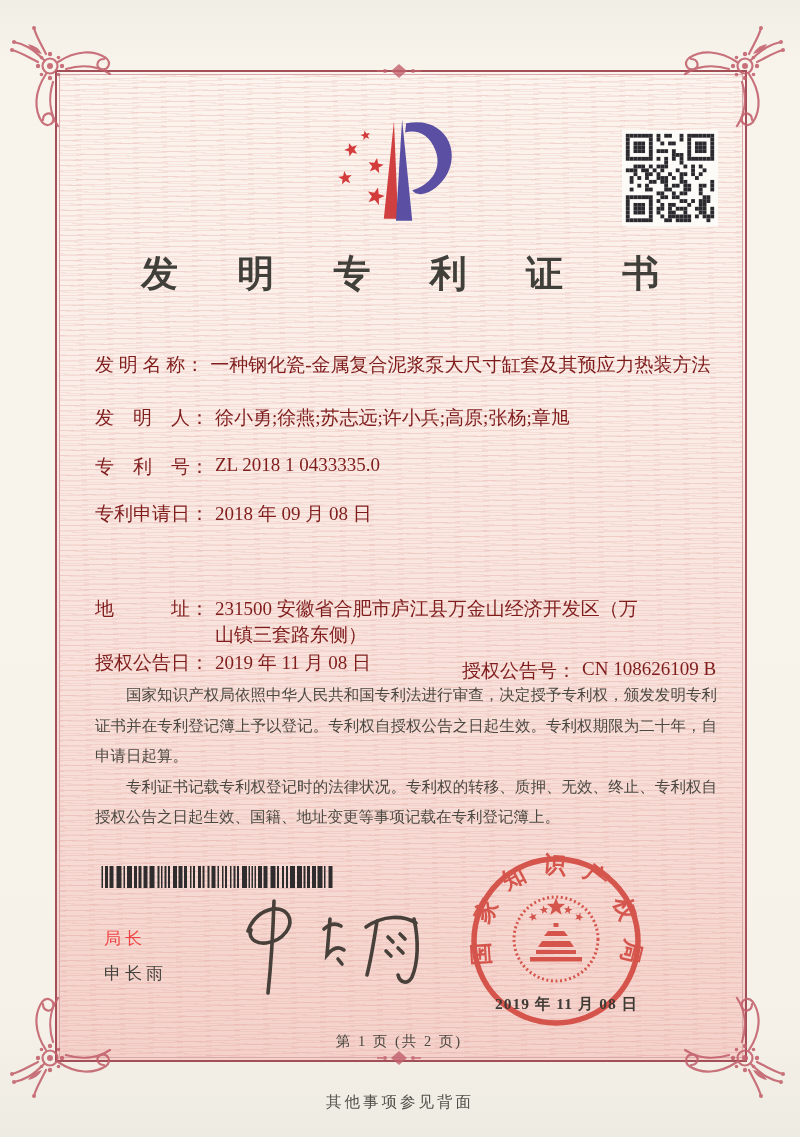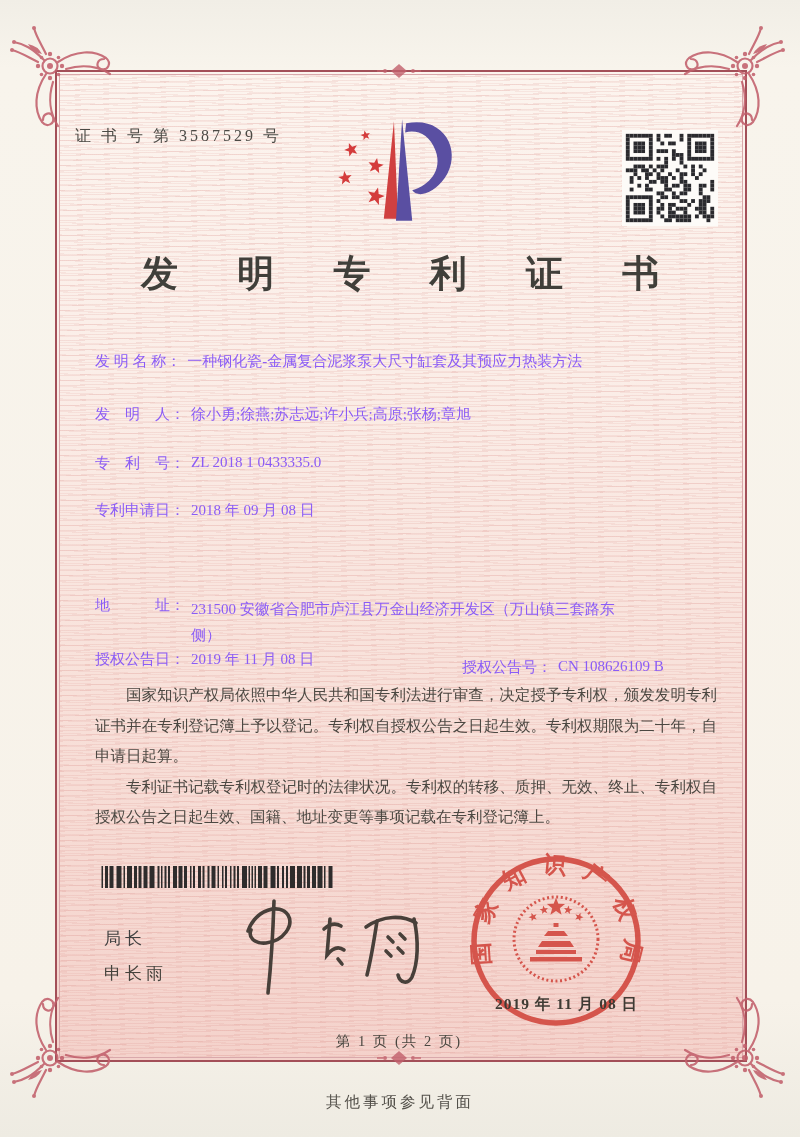--- a/index.html
+++ b/index.html
@@ -23,33 +23,33 @@
   .edge-orn{position:absolute;width:44px;height:18px;}
   .edge-orn.top{left:377px;top:62px;}
   .edge-orn.bottom{left:377px;top:1049px;}
   
   .cert-no{position:absolute;left:75px;top:126px;font-size:16px;letter-spacing:3px;color:#4b4a45;}
   .logo{position:absolute;left:331px;top:113px;width:132px;height:114px;}
   .qr{position:absolute;left:622px;top:130px;width:96px;height:96px;background:#fdfbf8;}
   .title{position:absolute;left:0;right:0;top:249px;text-align:center;font-size:37px;font-weight:600;
          color:#403f3a;letter-spacing:25px;text-indent:25px;}
   
-  .field{position:absolute;left:95px;display:flex;font-size:15px;color:#8b5cf6;}
+  .field{position:absolute;left:95px;display:flex;font-size:19px;color:#7f1d1d;}
   .field .lab{white-space:pre;flex:none;}
   .field .val{margin-left:6px;}
   .f0{top:352px;} .f1{top:405px;} .f2{top:454px;} .f3{top:501px;} .f4{top:549px;} .f5{top:596px;}
   .f5 .val{width:436px;line-height:26px;}
   .f6{top:650px;} .f7{top:658px;left:462px;}
   
   .body-text{position:absolute;left:95px;top:680px;width:622px;font-size:15.5px;line-height:30.5px;
              color:#4c4842;text-align:justify;}
   .body-text p{margin:0;text-indent:2em;}
   
   .barcode{position:absolute;left:100px;top:866px;width:236px;height:22px;}
-  .director-title{position:absolute;left:104px;top:927px;font-size:17px;letter-spacing:4px;color:#404040;}
+  .director-title{position:absolute;left:104px;top:927px;font-size:17px;letter-spacing:4px;color:#ef4444;}
   .director-name{position:absolute;left:104px;top:962px;font-size:17px;letter-spacing:4px;color:#45433d;}
   .signature{position:absolute;left:218px;top:893px;width:225px;height:105px;}
   .seal{position:absolute;left:466px;top:851px;width:180px;height:180px;opacity:.9;}
   .seal-date{position:absolute;left:469px;top:994px;width:195px;text-align:center;font-size:15.5px;
              font-weight:600;letter-spacing:1px;color:#3f3b34;}
   .page-indicator{position:absolute;left:55px;width:688px;top:1032px;text-align:center;font-size:14.5px;
                   letter-spacing:2px;color:#4a4740;}
   .back-note{position:absolute;left:0;right:0;top:1092px;text-align:center;font-size:15.5px;
              letter-spacing:3px;color:#53504a;}
   .hidden-defs{position:absolute;width:0;height:0;overflow:hidden;}
@@ -115,21 +115,20 @@
   <svg class="lace br" viewBox="0 0 110 110">
       <use href="#lace"></use>
     </svg>
   <svg class="edge-orn top" viewBox="0 0 44 18">
       <use href="#edgeorn"></use>
     </svg>
   <svg class="edge-orn bottom" viewBox="0 0 44 18">
       <use href="#edgeorn"></use>
     </svg>
 
-  <div class="cert-no">证 书 号 第 3587529 号</div>
 
   <svg class="logo" viewBox="0 0 130 112">
     <use href="#star5" fill="#d43c3c" transform="translate(34,22) scale(5) rotate(-12)"></use>
     <use href="#star5" fill="#d43c3c" transform="translate(20,36) scale(7) rotate(-20)"></use>
     <use href="#star5" fill="#d43c3c" transform="translate(44,52) scale(8) rotate(10)"></use>
     <use href="#star5" fill="#d43c3c" transform="translate(14,64) scale(7) rotate(-8)"></use>
     <use href="#star5" fill="#d43c3c" transform="translate(44,82) scale(9) rotate(15)"></use>
     <polygon points="62,8 52,104 66,104" fill="#d04040"></polygon>
     <polygon points="70,6 64,106 80,106" fill="#5a4fa2"></polygon>
     <path d="M74,10 C112,2 130,38 112,64 C101,79 86,84 80,76 C97,71 110,56 103,37 C97,21 85,16 73,19 Z" fill="#5a4fa2"></path>

